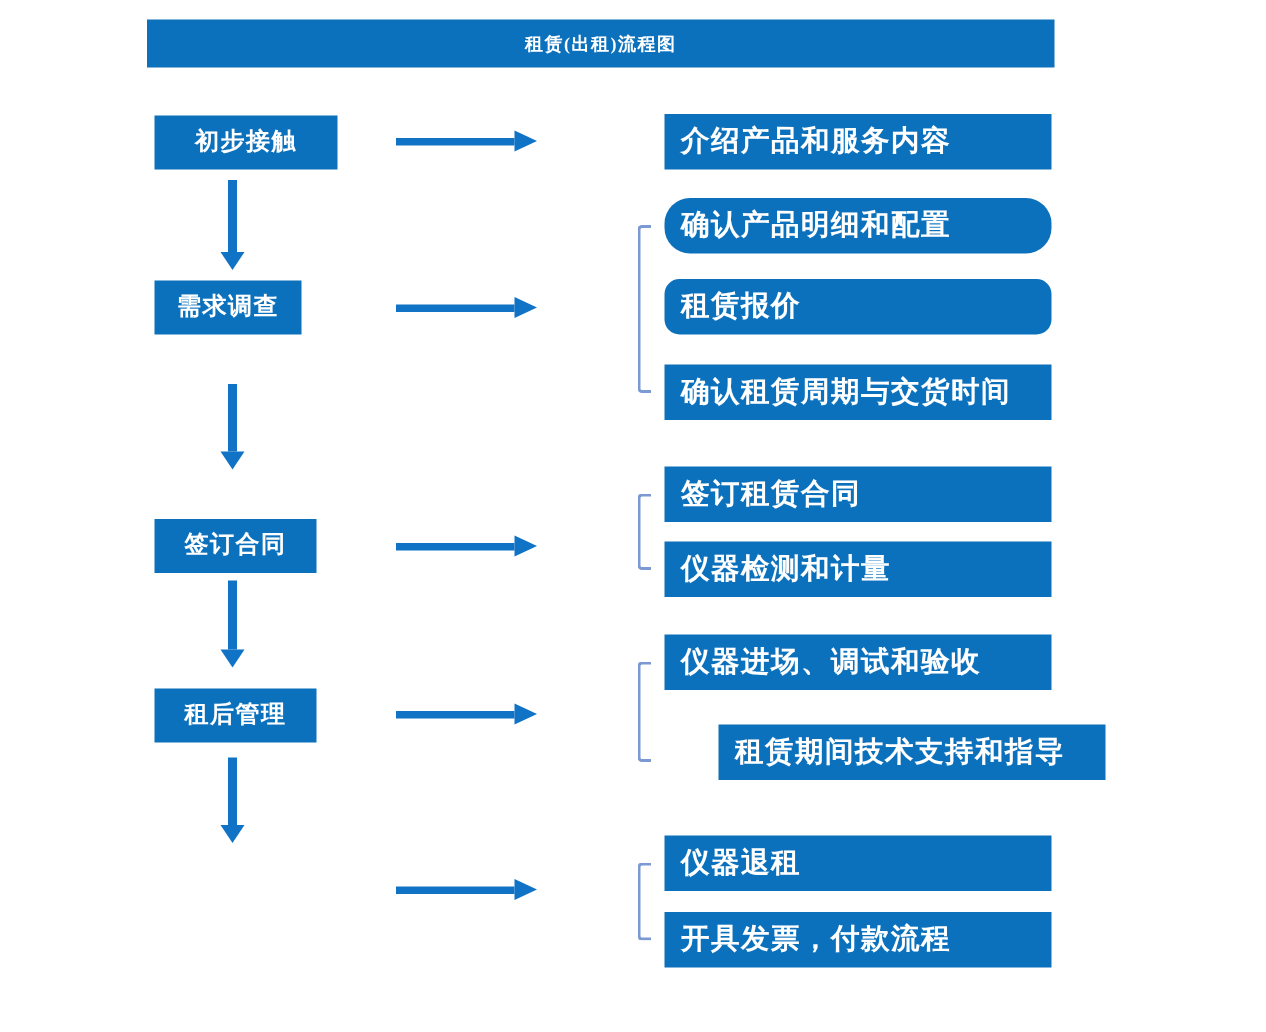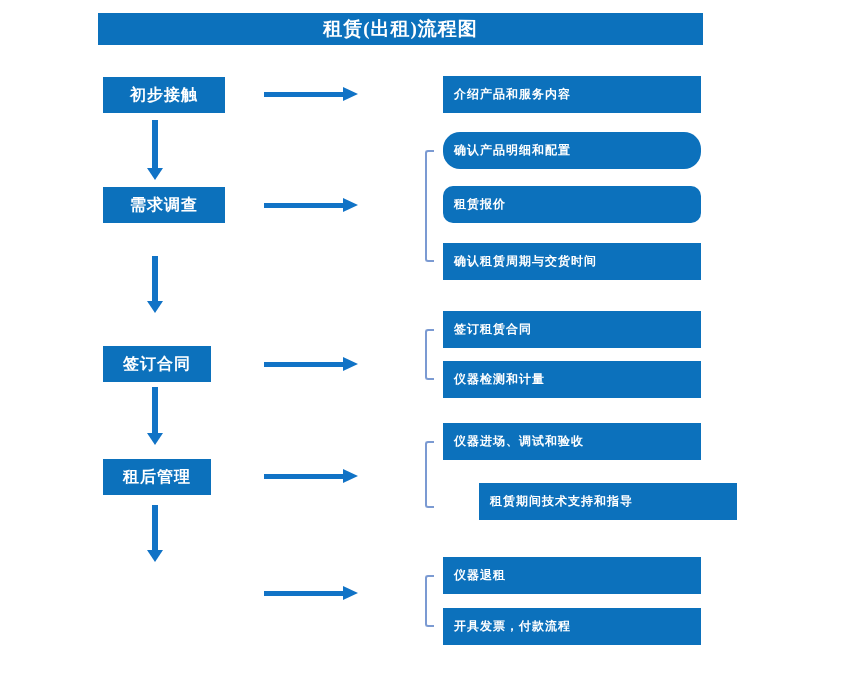--- a/index.html
+++ b/index.html
@@ -9,31 +9,31 @@
     height: 688px;
     background: #ffffff;
     font-family: "Liberation Serif", serif;
     overflow: hidden;
   }
   .box {
     position: absolute;
     background: #0c71bc;
     color: #ffffff;
     font-weight: bold;
-    font-size: 12px;
+    font-size: 19px;
     letter-spacing: 1px;
     white-space: nowrap;
   }
   .title-banner {
     left: 98px; top: 13px; width: 605px; height: 32px;
-    line-height: 32px; text-align: center; font-size: 19px;
+    line-height: 32px; text-align: center; font-size: 12px;
   }
   .lbox { left: 103px; height: 36px; line-height: 36px; text-align: center; font-size: 16px; }
   .lb1 { top: 77px;  width: 122px; }
-  .lb2 { top: 187px; width: 122px; }
+  .lb2 { top: 187px; width: 98px; }
   .lb3 { top: 346px; width: 108px; }
   .lb4 { top: 459px; width: 108px; }
   .lb5 { top: 575px; width: 108px; }
   .rbox { left: 443px; width: 258px; height: 37px; line-height: 37px; padding-left: 11px; box-sizing: border-box; }
   .rb1  { top: 76px;  }
   .rb2  { top: 132px; border-radius: 17px; }
   .rb3  { top: 186px; border-radius: 10px; }
   .rb4  { top: 243px; }
   .rb5  { top: 311px; }
   .rb6  { top: 361px; }

